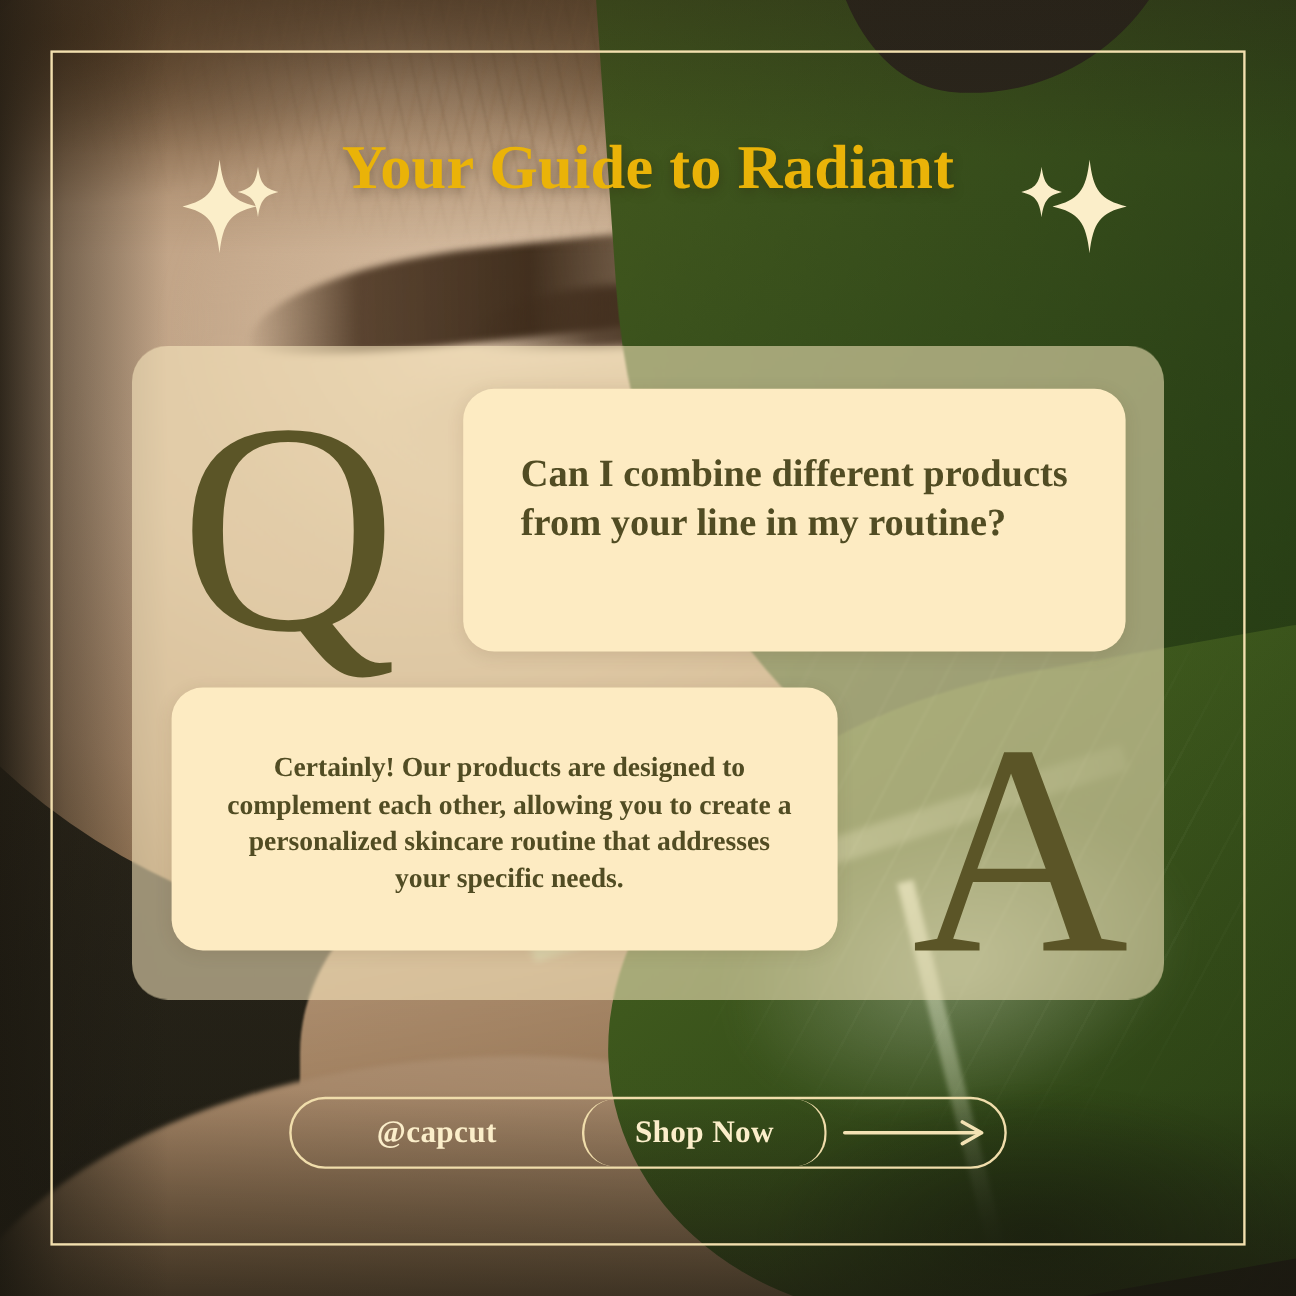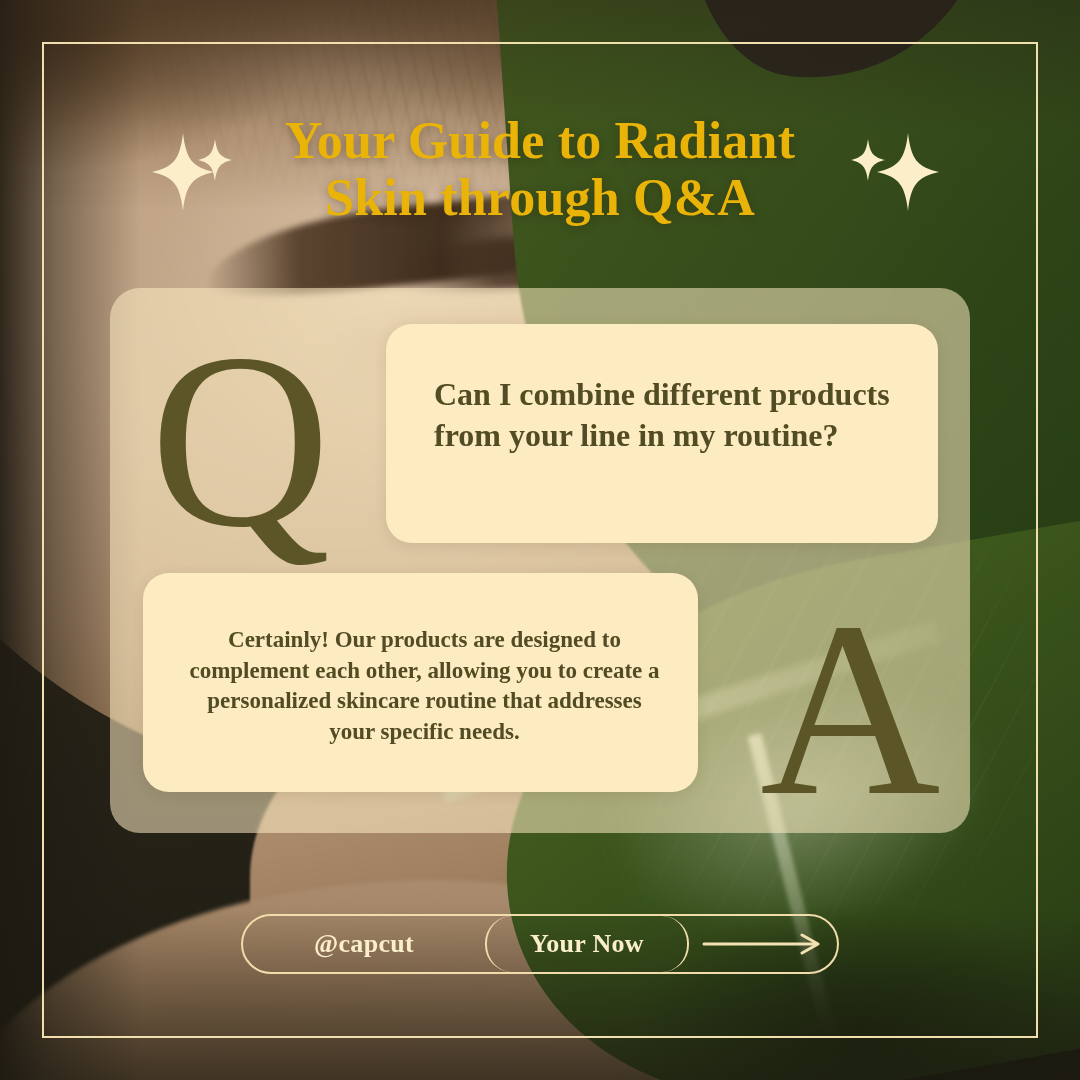--- a/index.html
+++ b/index.html
@@ -352,39 +352,38 @@
     </svg>
   </div>
   <div class="spark" style="left:877px; top:133px;">
     <svg width="62" height="78" viewBox="0 0 62 78" aria-hidden="true">
       <path d="M31 0 C34 26 40 34 62 39 C40 44 34 52 31 78 C28 52 22 44 0 39 C22 34 28 26 31 0 Z" fill="#fbeec9"></path>
     </svg>
   </div>
 
   <div class="title-block">
     <div class="title-line">Your Guide to Radiant</div>
-    <div class="title-line">Skin through Q&amp;A</div>
   </div>
 
   <div class="panel"></div>
 
   <div class="big-letter letter-q">Q</div>
   <div class="big-letter letter-a">A</div>
 
   <div class="card a-card">
     <div class="a-text">Certainly! Our products are designed to complement each other, allowing you to create a personalized skincare routine that addresses your specific needs.</div>
   </div>
 
   <div class="card q-card">
     <div class="q-text">Can I combine different products from your line in my routine?</div>
   </div>
 
   <div class="pill">
     <div class="pill-cell cell-handle">@capcut</div>
-    <div class="pill-cell cell-shop">Your Now</div>
+    <div class="pill-cell cell-shop">Shop Now</div>
     <div class="pill-cell cell-arrow">
       <svg width="122" height="22" viewBox="0 0 122 22" aria-hidden="true">
         <line x1="2" y1="11" x2="114" y2="11" stroke="#f3e2b4" stroke-width="3" stroke-linecap="round"></line>
         <polyline points="100,2 116,11 100,20" fill="none" stroke="#f3e2b4" stroke-width="3" stroke-linecap="round" stroke-linejoin="round"></polyline>
       </svg>
     </div>
   </div>
 
 </div>
 

